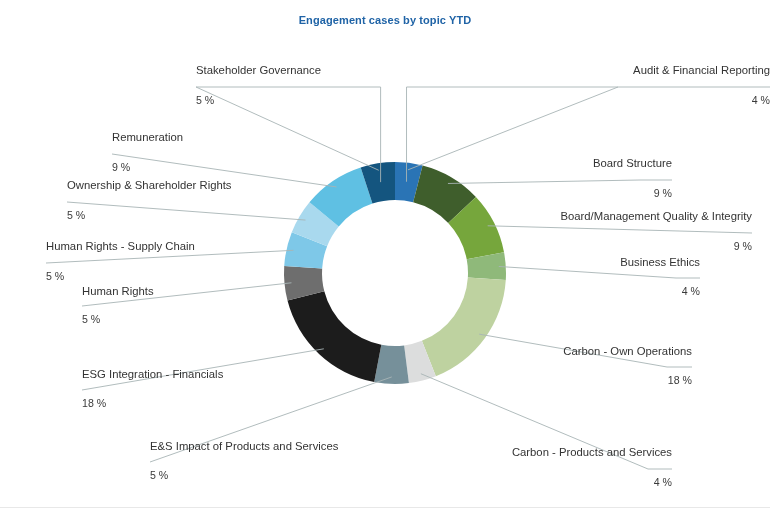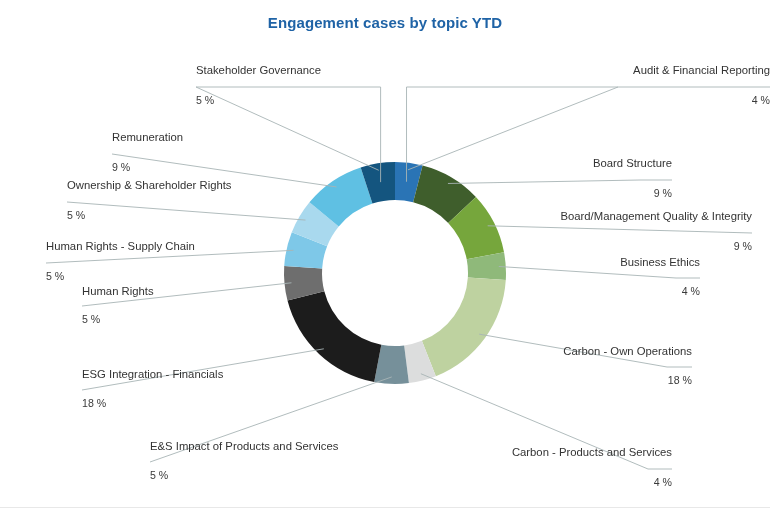--- a/index.html
+++ b/index.html
@@ -16,21 +16,21 @@
   #chart-root {
     position: absolute;
     inset: 0;
     background: #ffffff;
     border-bottom: 1px solid #e8e8e8;
   }
   #chart-title {
     position: absolute;
     top: 14px; left: 0; width: 770px;
     text-align: center;
-    font-size: 15px;
+    font-size: 11px;
     font-weight: bold;
     color: #1f63a6;
     letter-spacing: 0.1px;
   }
   svg#donut-svg {
     position: absolute;
     top: 0; left: 0;
     width: 770px; height: 508px;
     display: block;
   }

